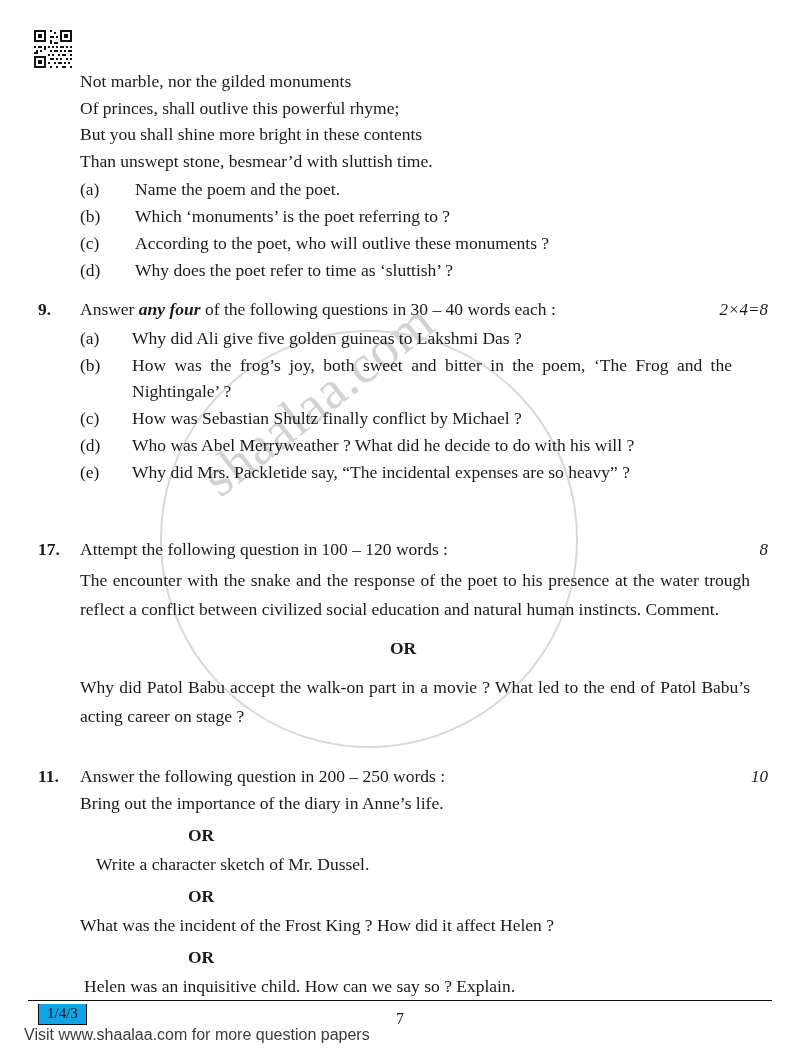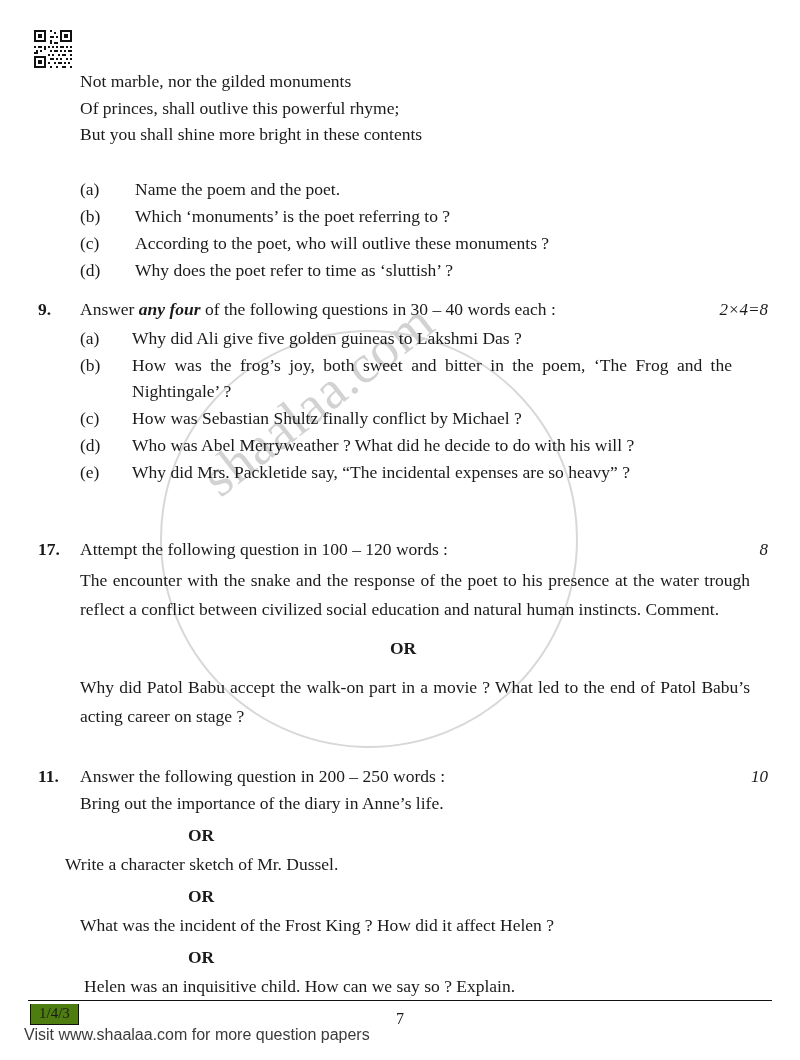--- a/index.html
+++ b/index.html
@@ -181,27 +181,27 @@
   .footer-rule {
     position: absolute;
     left: 28px;
     top: 1000px;
     width: 744px;
     border-top: 1px solid #111;
     z-index: 3;
   }
   .code-box {
     position: absolute;
-    left: 30px;
+    left: 38px;
     top: 1004px;
     border: 1px solid #111;
     border-top: none;
     padding: 1px 8px 2px 8px;
     font-size: 15px;
-    background: #4d7c0f;
+    background: #0ea5e9;
     z-index: 4;
   }
   .page-num {
     position: absolute;
     left: 0;
     top: 1010px;
     width: 800px;
     text-align: center;
     font-size: 16px;
     z-index: 4;
@@ -284,20 +284,21 @@
     <div class="ring"></div>
     <div class="wm-text">shaalaa.com</div>
   </div>
 
   <div class="content">
 
     <div class="poem">
       <div class="poem-line">Not marble, nor the gilded monuments</div>
       <div class="poem-line">Of princes, shall outlive this powerful rhyme;</div>
       <div class="poem-line">But you shall shine more bright in these contents</div>
+      <div class="poem-line">Than unswept stone, besmear’d with sluttish time.</div>
     </div>
 
     <div class="sub-list" style="top: 176px;">
       <div class="sub-item">
         <span class="label">(a)</span>
         <span class="text">Name the poem and the poet.</span>
       </div>
       <div class="sub-item">
         <span class="label">(b)</span>
         <span class="text">Which ‘monuments’ is the poet referring to ?</span>
@@ -354,21 +355,21 @@
     </div>
 
     <div class="qblock" style="top: 763px;">
       <div class="qhead">
         <span class="qnum">11.</span>
         <span class="qtext">Answer the following question in 200 – 250 words :</span>
         <span class="marks">10</span>
       </div>
       <div class="q11-line" style="margin-left: 42px;">Bring out the importance of the diary in Anne’s life.</div>
       <div class="or-left" style="margin-top: 8px;">OR</div>
-      <div class="q11-line" style="margin-left: 27px; margin-top: 5px;">Write a character sketch of Mr. Dussel.</div>
+      <div class="q11-line" style="margin-left: 58px; margin-top: 5px;">Write a character sketch of Mr. Dussel.</div>
       <div class="or-left" style="margin-top: 8px;">OR</div>
       <div class="q11-line" style="margin-left: 42px; margin-top: 5px;">What was the incident of the Frost King ? How did it affect Helen ?</div>
       <div class="or-left" style="margin-top: 8px;">OR</div>
       <div class="q11-line" style="margin-left: 46px; margin-top: 5px;">Helen was an inquisitive child. How can we say so ? Explain.</div>
     </div>
 
   </div>
 
   <div class="footer-rule"></div>
   <div class="code-box">1/4/3</div>

